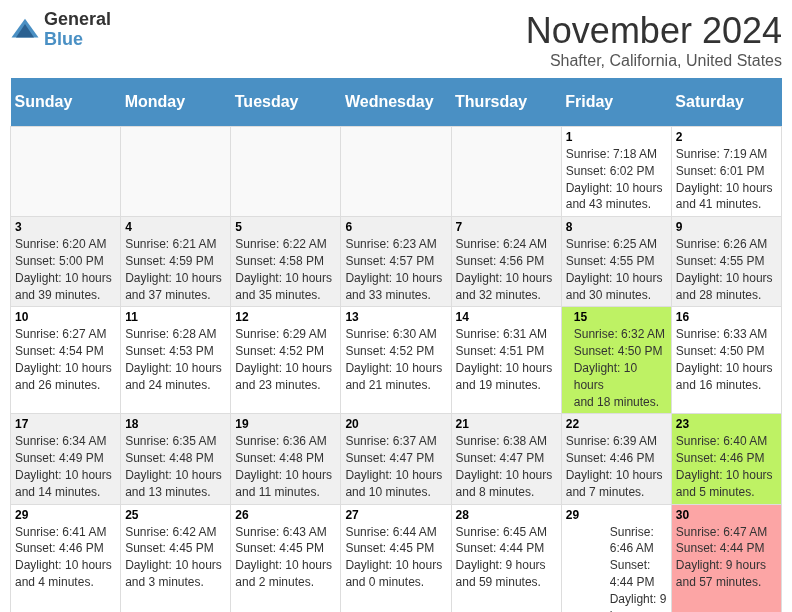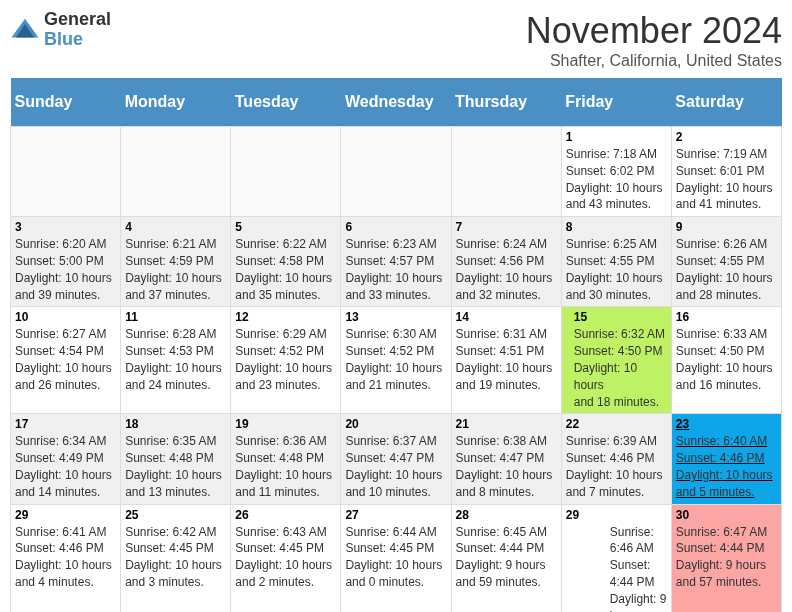--- a/index.html
+++ b/index.html
@@ -301,21 +301,21 @@
 Daylight: 10 hours
 and 8 minutes.</div>
         </td>
         <td style="background: rgb(240, 240, 240);">
           <span class="day-num">22</span>
           <div class="day-info" style="white-space: pre-line;">Sunrise: 6:39 AM
 Sunset: 4:46 PM
 Daylight: 10 hours
 and 7 minutes.</div>
         </td>
-        <td style="background: #0ea5e9; text-decoration: underline;">
+        <td style="background: #bef264;">
           <span class="day-num">23</span>
           <div class="day-info" style="white-space: pre-line;">Sunrise: 6:40 AM
 Sunset: 4:46 PM
 Daylight: 10 hours
 and 5 minutes.</div>
         </td>
       </tr>
       <tr>
         <td style="background: rgb(255, 255, 255);">
           <span class="day-num">29</span>

